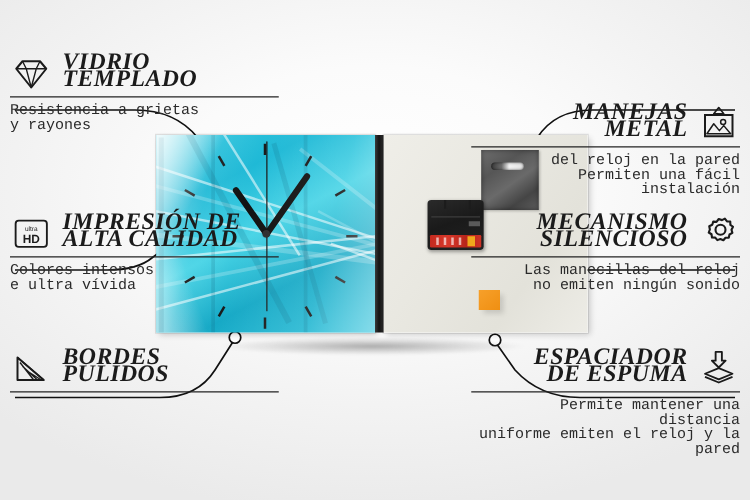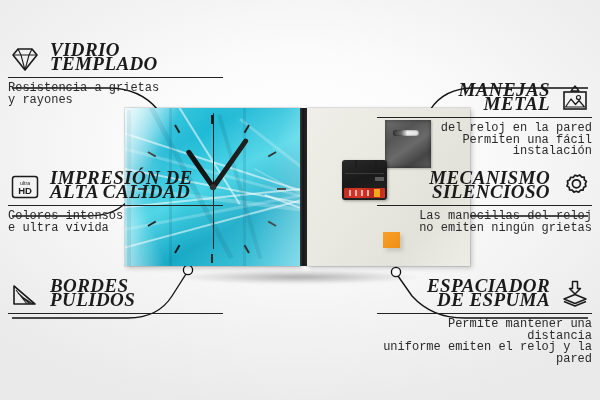--- a/index.html
+++ b/index.html
@@ -307,21 +307,21 @@
         </svg>
       </span>
       <span class="ftitle">
         <span>MECANISMO</span>
         <span class="l2">SILENCIOSO</span>
       </span>
     </div>
     <div class="rule"></div>
     <div class="fdesc">
       <span>Las manecillas del reloj</span>
-      <span>no emiten ningún grietas</span>
+      <span>no emiten ningún sonido</span>
     </div>
   </div>
 
   <div class="feature right" style="top:278px;">
     <div class="fhead">
       <span class="ficon">
         <svg width="30" height="28" viewBox="0 0 30 28">
           <path d="M12.5 1.5 L12.5 8.5 L9.5 8.5 L15 14 L20.5 8.5 L17.5 8.5 L17.5 1.5 Z" fill="none" stroke="#1b1b1b" stroke-width="1.5" stroke-linejoin="round"></path>
           <path d="M15 14.5 L26 19 L15 23.5 L4 19 Z" fill="none" stroke="#1b1b1b" stroke-width="1.5" stroke-linejoin="round"></path>
           <path d="M4 21.5 L15 26 L26 21.5" fill="none" stroke="#1b1b1b" stroke-width="1.5" stroke-linejoin="round"></path>

